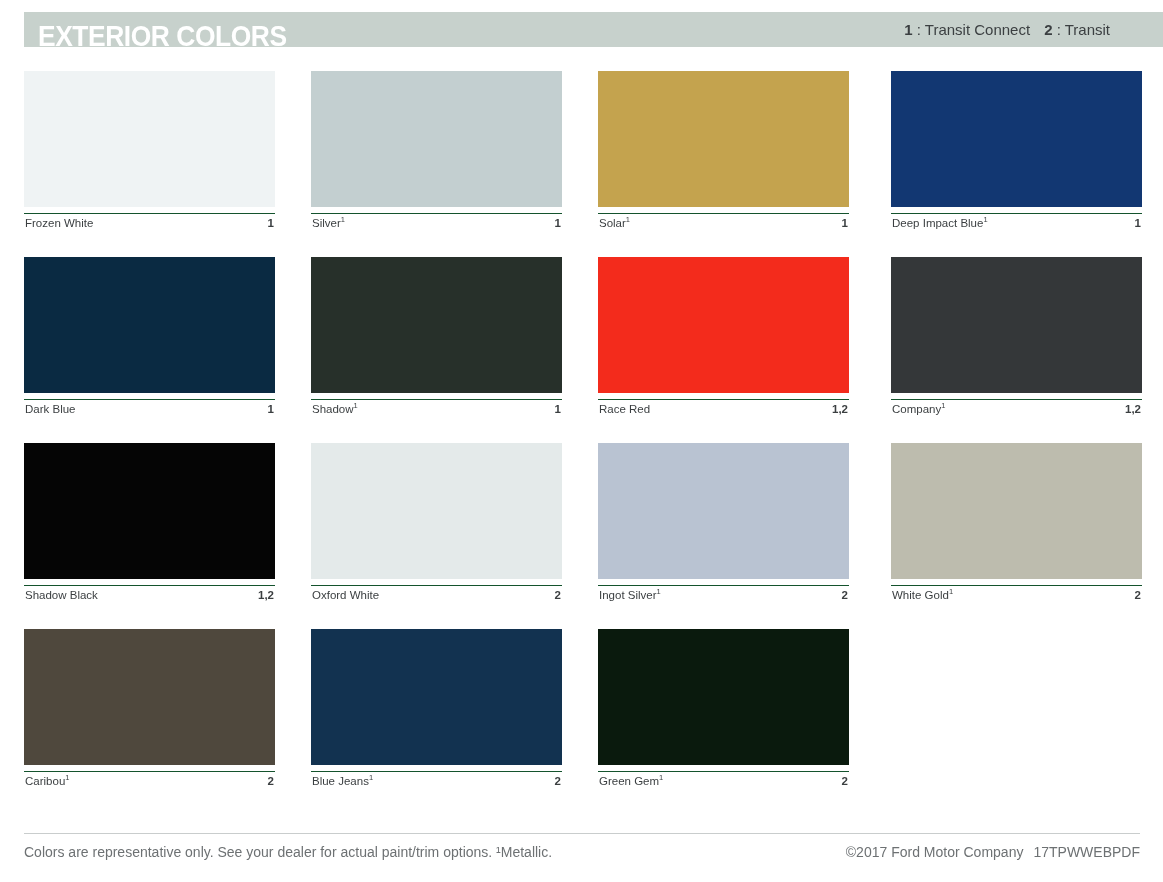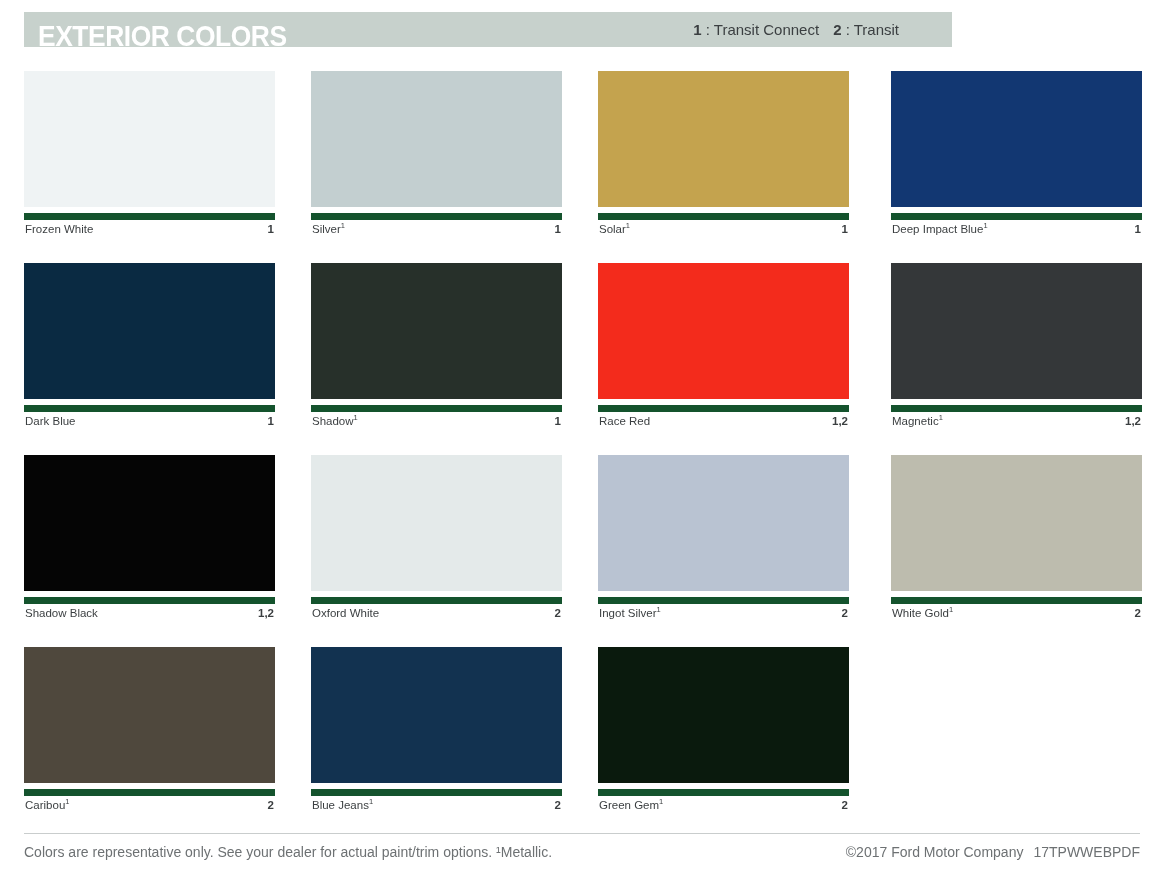--- a/index.html
+++ b/index.html
@@ -15,21 +15,21 @@
     color: #333333;
     overflow: hidden;
     position: relative;
   }
 
   
   .header {
     position: absolute;
     left: 24px;
     top: 12px;
-    width: 928px;
+    width: 1139px;
     height: 35px;
     background: #c7d1cc;
   }
   .header-title {
     position: absolute;
     left: 14px;
     top: 9px;
     font-size: 30px;
     line-height: 30px;
     font-weight: bold;
@@ -81,21 +81,21 @@
   }
   .swatch {
     width: 251px;
     height: 136px;
     display: block;
   }
   .caption {
     position: relative;
     margin-top: 6px;
     padding-top: 4px;
-    border-top: 7px solid #14532d;
+    border-top: 1px solid #14532d;
     height: 15px;
   }
   .caption-name {
     position: absolute;
     left: 1px;
     top: 3px;
     font-size: 11.5px;
     line-height: 13px;
     color: #3b3f41;
     white-space: nowrap;
@@ -207,21 +207,21 @@
       <div class="cell">
         <div class="swatch" style="background: rgb(243, 43, 28);"></div>
         <div class="caption">
           <span class="caption-name"><span>Race Red</span></span>
           <span class="caption-code">1,2</span>
         </div>
       </div>
       <div class="cell">
         <div class="swatch" style="background: rgb(52, 55, 57);"></div>
         <div class="caption">
-          <span class="caption-name"><span>Magnetic</span><span class="sup">1</span></span>
+          <span class="caption-name"><span>Company</span><span class="sup">1</span></span>
           <span class="caption-code">1,2</span>
         </div>
       </div>
     </div>
     <div class="row">
       <div class="cell">
         <div class="swatch" style="background: rgb(5, 5, 5);"></div>
         <div class="caption">
           <span class="caption-name"><span>Shadow Black</span></span>
           <span class="caption-code">1,2</span>

